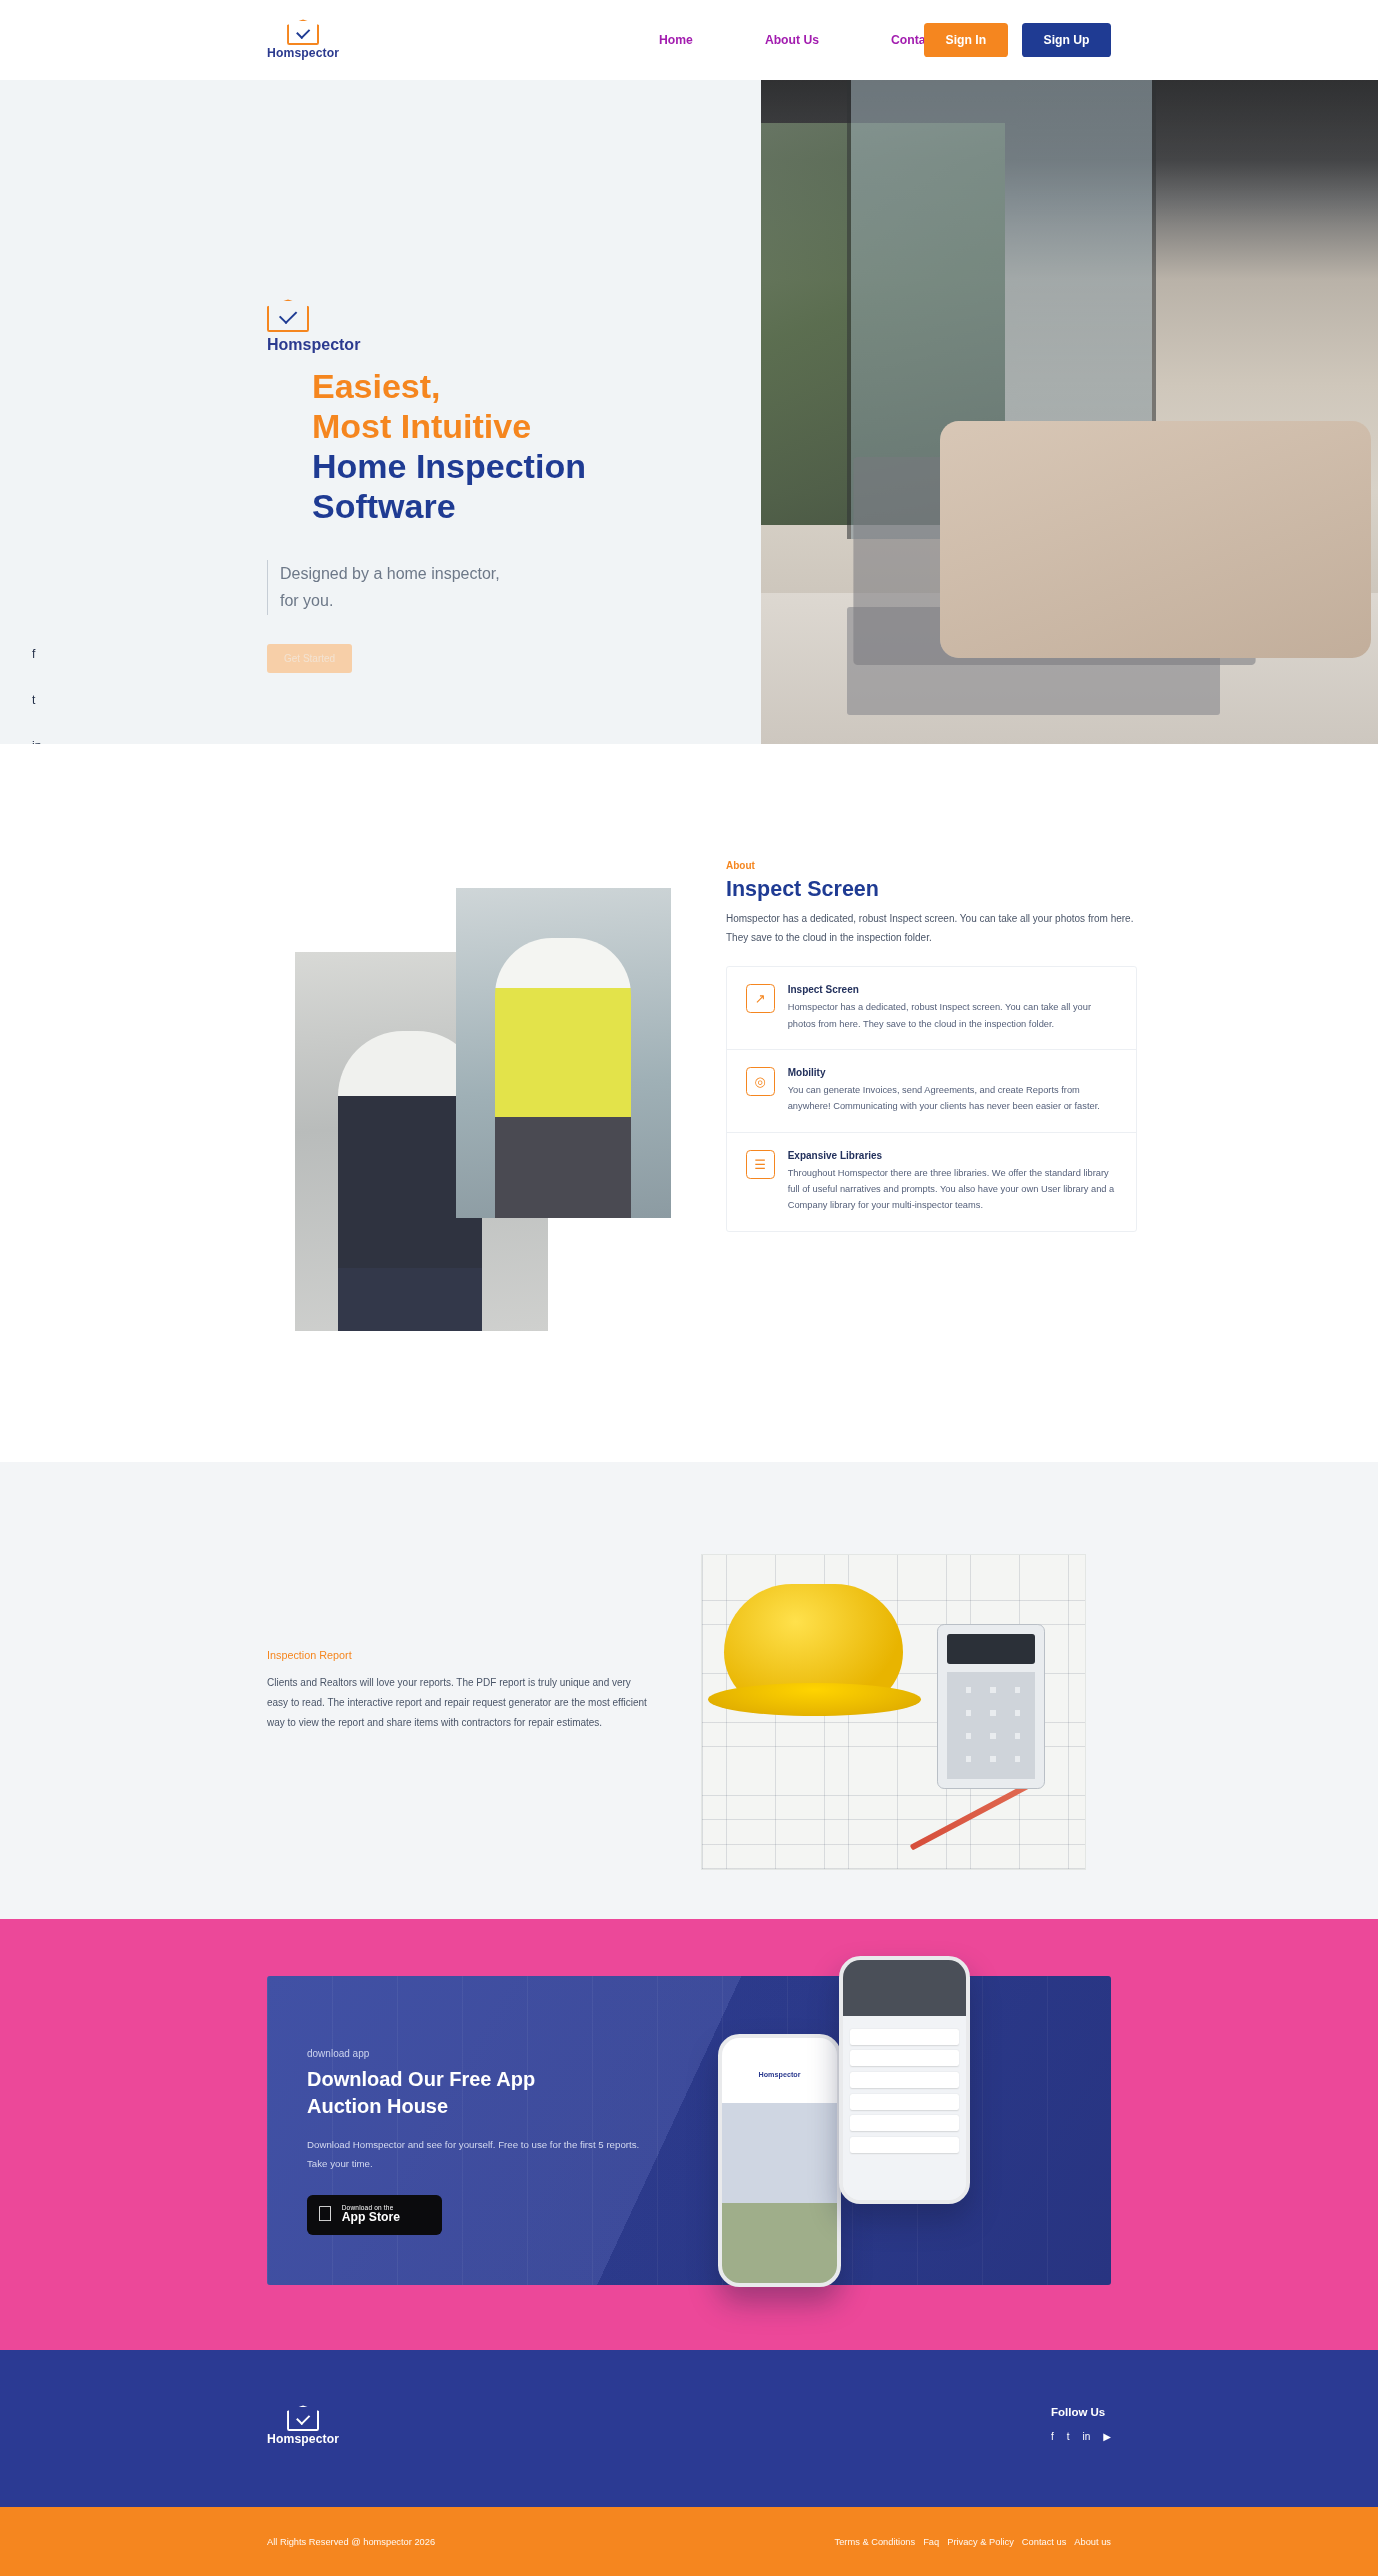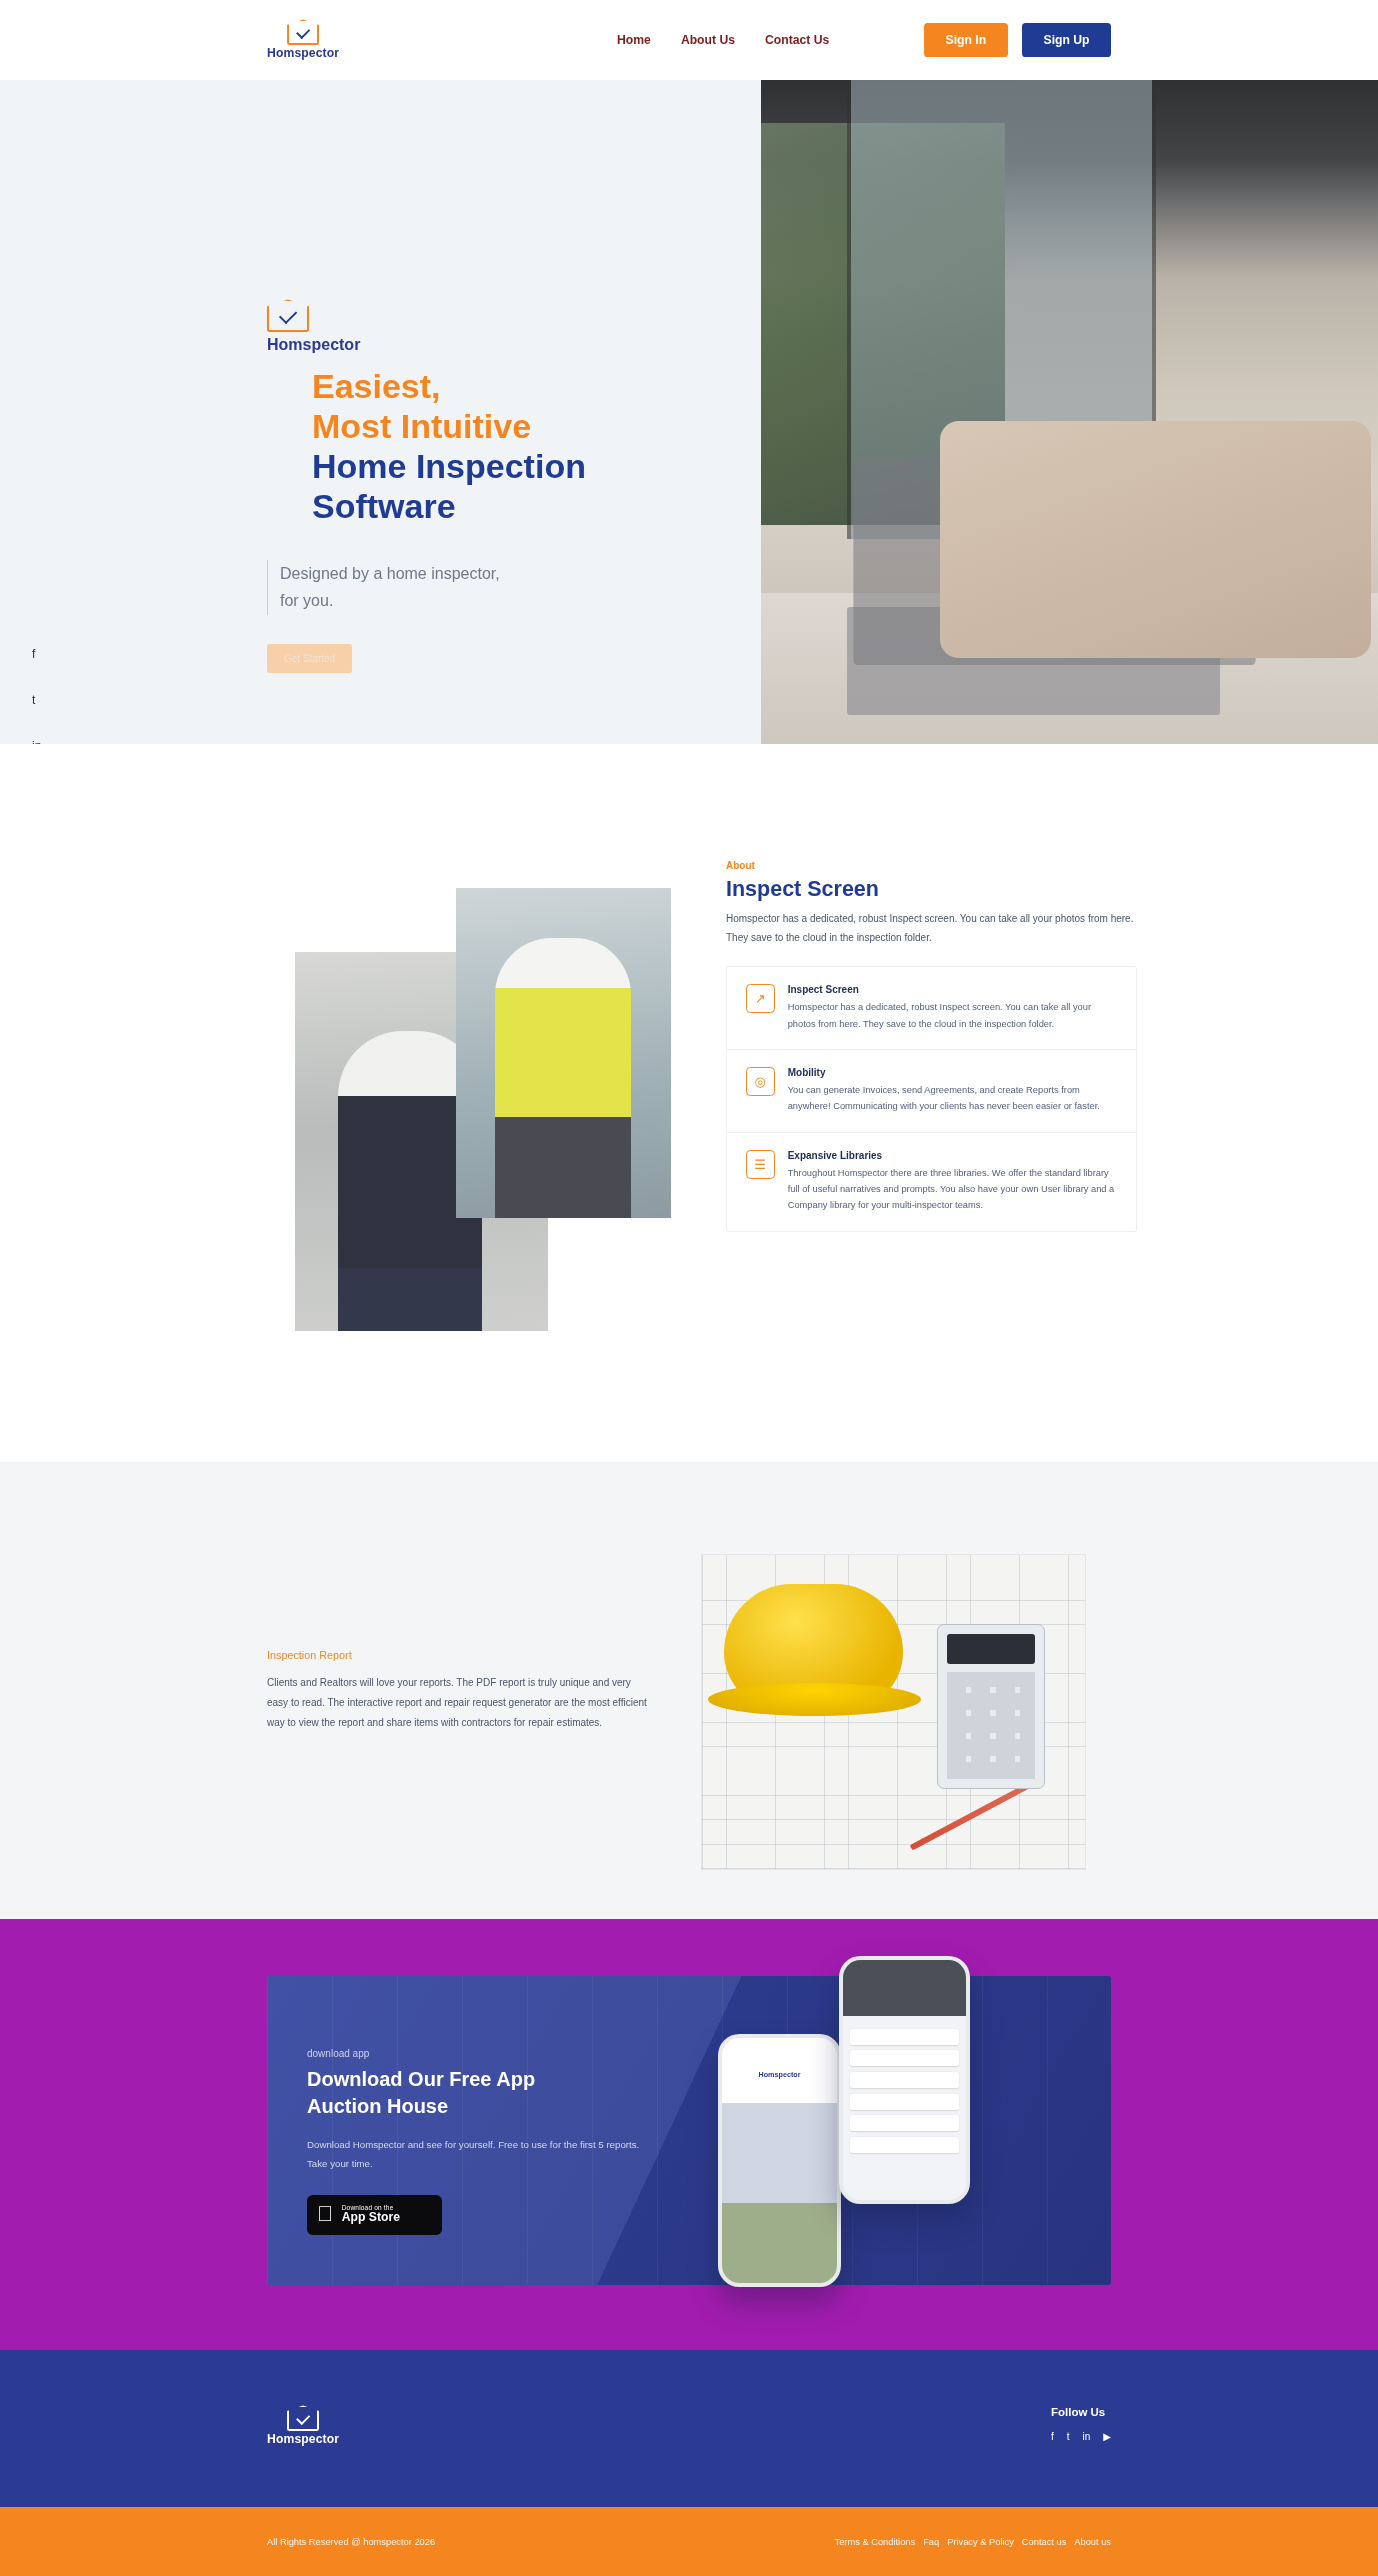--- a/index.html
+++ b/index.html
@@ -41,22 +41,23 @@
     left: 617px;
     top: 0;
     height: 80px;
     display: flex;
     align-items: center;
     gap: 30px;
   }
   .nav a {
     font-size: 12.2px;
     font-weight: bold;
-    color: #7f1d1d;
+    color: #a21caf;
     text-decoration: none;
+    margin-left: 42px;
   }
   .auth {
     position: absolute;
     left: 890px;
     top: 0;
     height: 80px;
     display: flex;
     align-items: center;
     gap: 14.4px;
     margin-left: 34px;
@@ -274,21 +275,21 @@
   .pencil {
     position:absolute; left:201px; bottom:50px; width:136px; height:5.7px;
     background: linear-gradient(90deg,#d64d3a,#e06a52);
     transform: rotate(-28deg); border-radius:2.2px;
   }
 
   
   .app {
     position: relative;
     height: 431px;
-    background: #a21caf;
+    background: #ec4899;
     padding-left: 44px;
   }
   .app-card {
     position: absolute;
     left: 267px; top: 57px;
     width: 844px; height: 309px;
     background: linear-gradient(120deg,#33449e,#2a3789);
     border-radius: 2.9px;
     overflow: hidden;
   }

